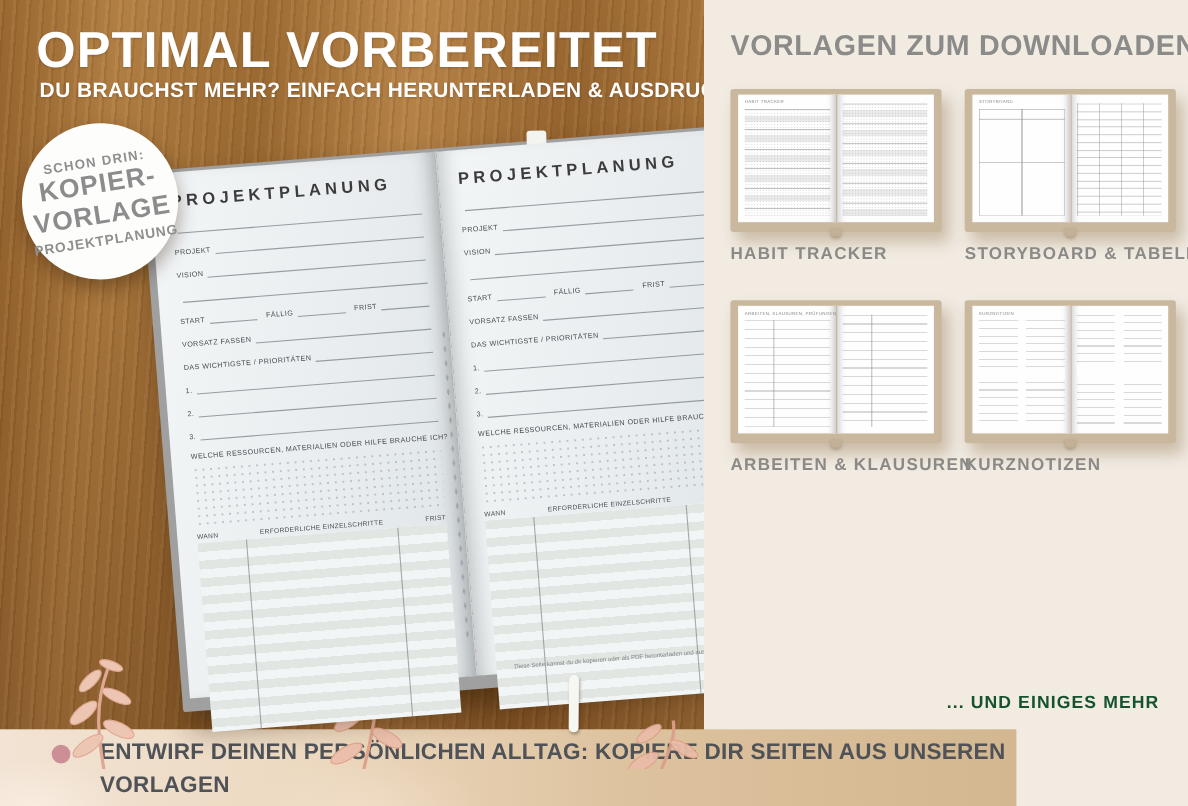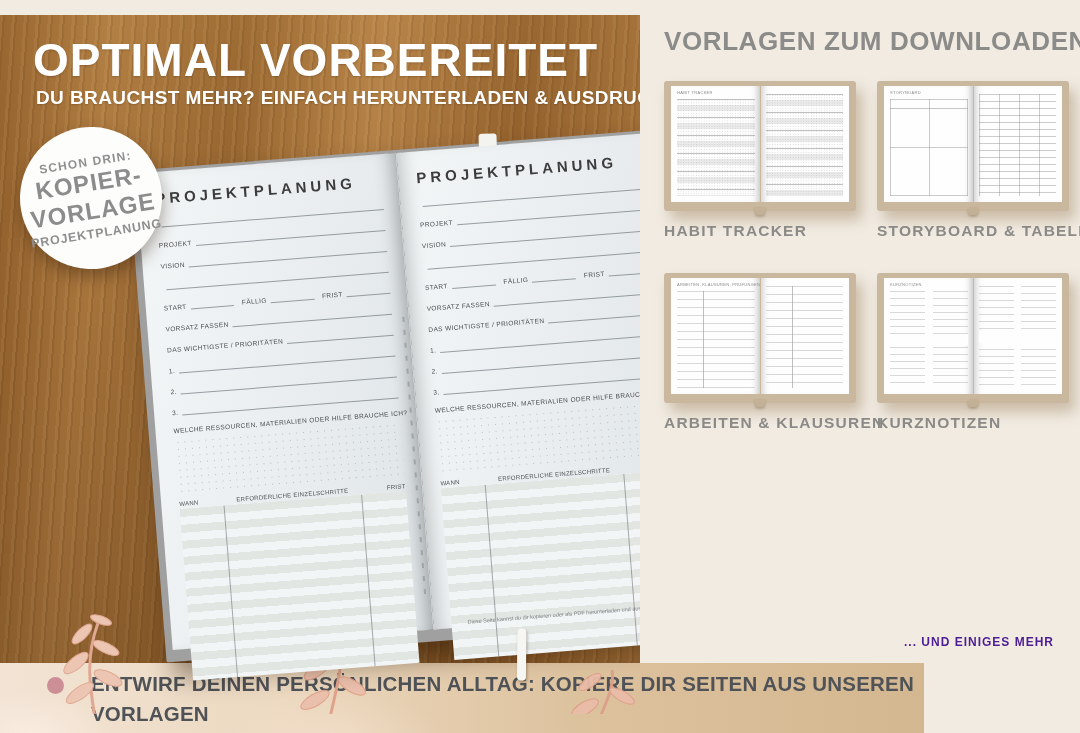--- a/index.html
+++ b/index.html
@@ -1,20 +1,20 @@
 <!DOCTYPE html>
 <html><head>
 <meta charset="utf-8">
 <style>
   html,body{margin:0;padding:0;background:#ccc;}
   *{box-sizing:border-box;font-family:"Liberation Sans","DejaVu Sans",sans-serif;}
   .canvas{position:relative;width:1080px;height:733px;overflow:hidden;background:#f1ebe2;}
 
   
-  .photo{position:absolute;left:0;top:15px;width:640px;height:699px;overflow:hidden;
+  .photo{position:absolute;left:0;top:0;width:640px;height:699px;overflow:hidden;
     background:
       linear-gradient(180deg, rgba(255,205,130,.10) 0%, rgba(60,30,10,.05) 45%, rgba(50,25,8,.22) 100%),
       repeating-linear-gradient(94deg, rgba(255,225,170,.08) 0 3px, rgba(70,35,8,.12) 3px 5px, rgba(0,0,0,0) 5px 12px),
       linear-gradient(96deg,#8e5c28 0%,#aa773d 16%,#93622c 34%,#b17d43 54%,#8e5c28 74%,#a27038 100%);
   }
   .headline{position:absolute;left:33px;top:18px;margin:0;font-size:46px;font-weight:700;
     color:#fff;letter-spacing:1px;white-space:nowrap;text-shadow:0 1px 2px rgba(60,30,5,.25);}
   .subheadline{position:absolute;left:36px;top:72px;margin:0;font-size:19px;font-weight:700;
     color:#fff;letter-spacing:.4px;white-space:nowrap;text-shadow:0 1px 2px rgba(60,30,5,.25);}
 
@@ -111,21 +111,21 @@
       repeating-linear-gradient(180deg, rgba(130,130,130,.32) 0 1px, rgba(0,0,0,0) 1px 7px);}
   .pat-exams{background:
       linear-gradient(rgba(150,150,150,.6),rgba(150,150,150,.6)) 26px 0/1px 100% no-repeat,
       repeating-linear-gradient(180deg, rgba(130,130,130,.30) 0 1px, rgba(0,0,0,0) 1px 8px);}
   .pat-notes{background:
       linear-gradient(90deg, rgba(0,0,0,0) 0 45%, #fefefe 45% 55%, rgba(0,0,0,0) 55%),
       linear-gradient(180deg, rgba(0,0,0,0) 0 44%, #fefefe 44% 56%, rgba(0,0,0,0) 56%),
       repeating-linear-gradient(180deg, rgba(130,130,130,.30) 0 1px, rgba(0,0,0,0) 1px 7px);}
 
   .tlabel{margin-top:11px;font-size:15.5px;font-weight:700;color:#8b8b89;letter-spacing:1.2px;white-space:nowrap;}
-  .more-text{position:absolute;right:26px;bottom:14px;font-size:12px;font-weight:700;color:#4c1d95;letter-spacing:1px;}
+  .more-text{position:absolute;right:26px;bottom:14px;font-size:16px;font-weight:700;color:#14532d;letter-spacing:1px;}
 
   
   .banner{position:absolute;left:0;top:663px;width:924px;height:70px;display:flex;align-items:flex-start;
     background:
       radial-gradient(120px 60px at 30px 70px, rgba(255,245,235,.55), rgba(0,0,0,0) 70%),
       radial-gradient(160px 70px at 330px 75px, rgba(250,230,215,.45), rgba(0,0,0,0) 70%),
       linear-gradient(90deg,#f2e3d4 0%,#ecd9c0 30%,#ddc29e 62%,#d3b790 100%);}
   .banner .dot{width:17px;height:17px;border-radius:50%;background:#cd8f96;margin:14px 27px 0 47px;flex:0 0 auto;}
   .banner .btext{margin:6px 0 0 0;font-size:20.5px;font-weight:700;color:#4f5257;letter-spacing:.2px;line-height:1.47;}
 </style>

